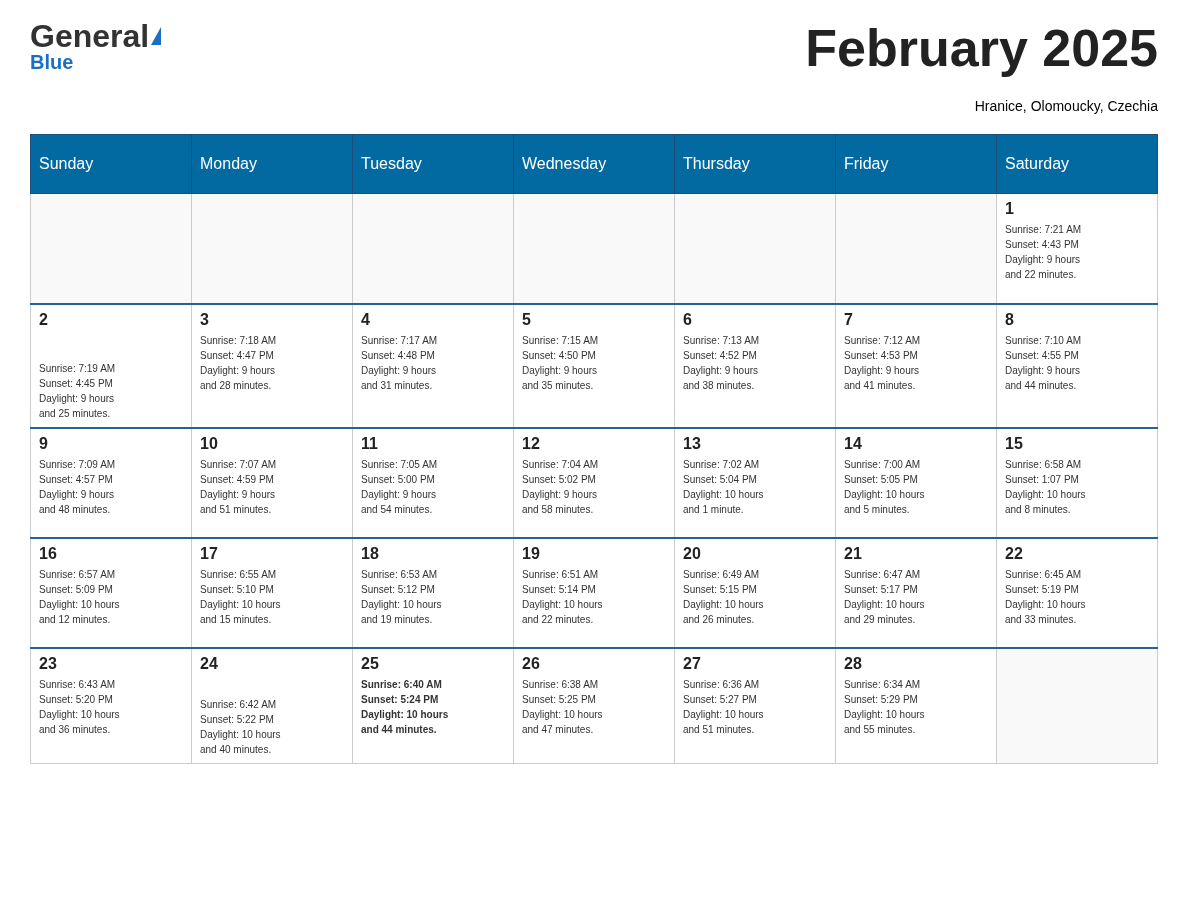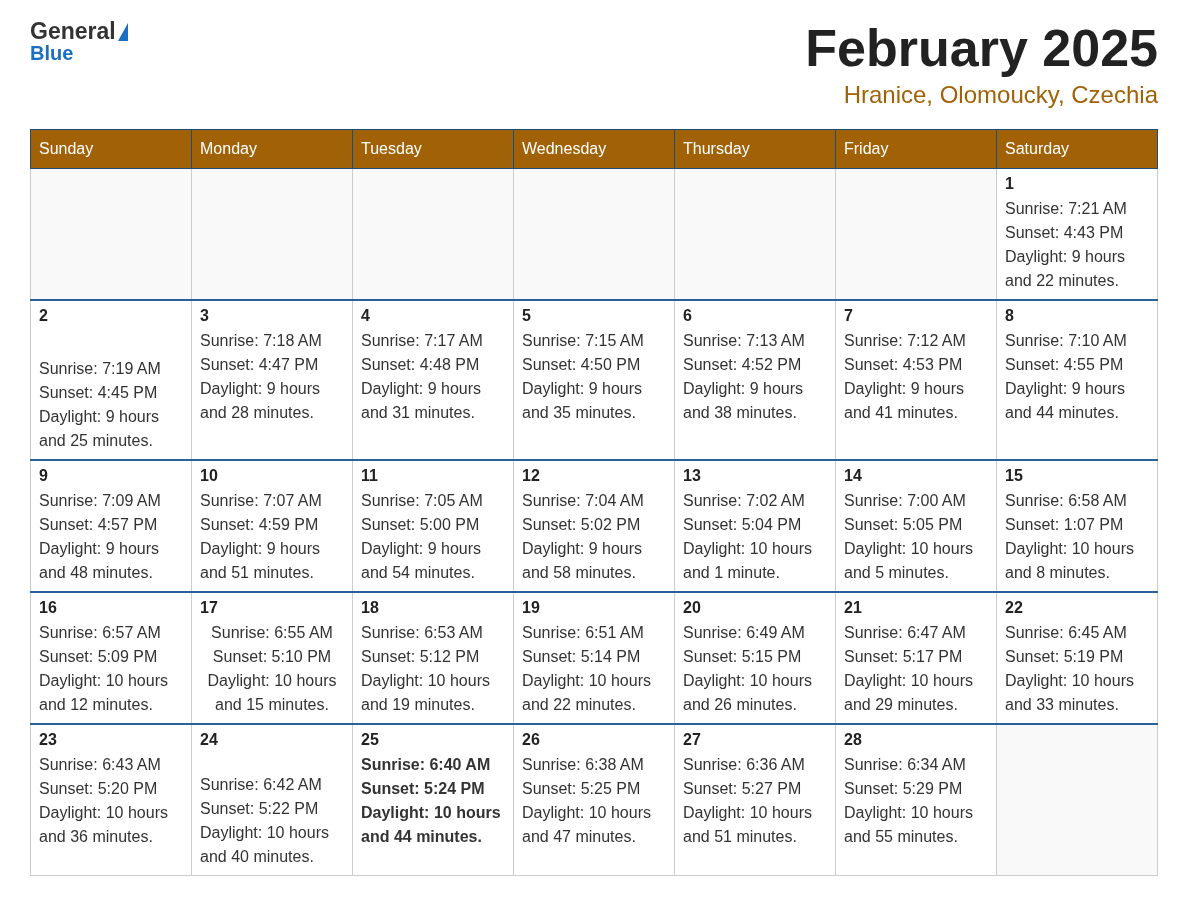--- a/index.html
+++ b/index.html
@@ -15,21 +15,21 @@
       justify-content: space-between;
       align-items: flex-start;
       margin-bottom: 20px;
     }
     .logo {
       display: flex;
       flex-direction: column;
       align-items: flex-start;
     }
     .logo-general {
-      font-size: 23px;
+      font-size: 32px;
       font-weight: bold;
       color: #333;
       line-height: 1;
     }
     .logo-blue {
       font-size: 20px;
       font-weight: bold;
       color: #1a6fc4;
       line-height: 1;
     }
@@ -45,33 +45,33 @@
     .title-block {
       text-align: right;
     }
     .month-title {
       font-size: 52px;
       font-weight: bold;
       color: #222;
       line-height: 1.1;
     }
     .location-title {
-      font-size: 24px;
-      color: #a16207;
-      margin-top: 4px;
+      font-size: 14px;
+      color: #000000;
+      margin-top: 21px;
     }
     .calendar {
       width: 100%;
       border-collapse: collapse;
       table-layout: fixed;
     }
     .calendar th {
-      background: #a16207;
+      background: #0369a1;
       color: #fff;
-      padding: 10px 8px;
+      padding: 20px 8px;
       font-size: 16px;
       font-weight: normal;
       text-align: left;
       border: 1px solid #1e4d7a;
     }
     .calendar td {
       border: 1px solid #ccc;
       vertical-align: top;
       padding: 6px 8px;
       font-size: 13px;
@@ -81,21 +81,21 @@
     .calendar td.empty {
       background: #f9f9f9;
     }
     .day-number {
       font-size: 16px;
       font-weight: bold;
       color: #222;
       margin-bottom: 4px;
     }
     .day-info {
-      font-size: 16px;
+      font-size: 10px;
       color: #333;
       line-height: 1.5;
     }
     .row-divider td {
       border-top: 2px solid #2a6099;
     }
   </style>
 </head>
 <body>
 
@@ -246,21 +246,21 @@
       <tr class="row-divider">
         <td>
           <div class="day-number">16</div>
           <div class="day-info" style="white-space: pre-line;">Sunrise: 6:57 AM
 Sunset: 5:09 PM
 Daylight: 10 hours
 and 12 minutes.</div>
         </td>
         <td>
           <div class="day-number">17</div>
-          <div class="day-info" style="white-space: pre-line; text-align: center;">Sunrise: 6:55 AM
+          <div class="day-info" style="white-space: pre-line;">Sunrise: 6:55 AM
 Sunset: 5:10 PM
 Daylight: 10 hours
 and 15 minutes.</div>
         </td>
         <td>
           <div class="day-number">18</div>
           <div class="day-info" style="white-space: pre-line;">Sunrise: 6:53 AM
 Sunset: 5:12 PM
 Daylight: 10 hours
 and 19 minutes.</div>

